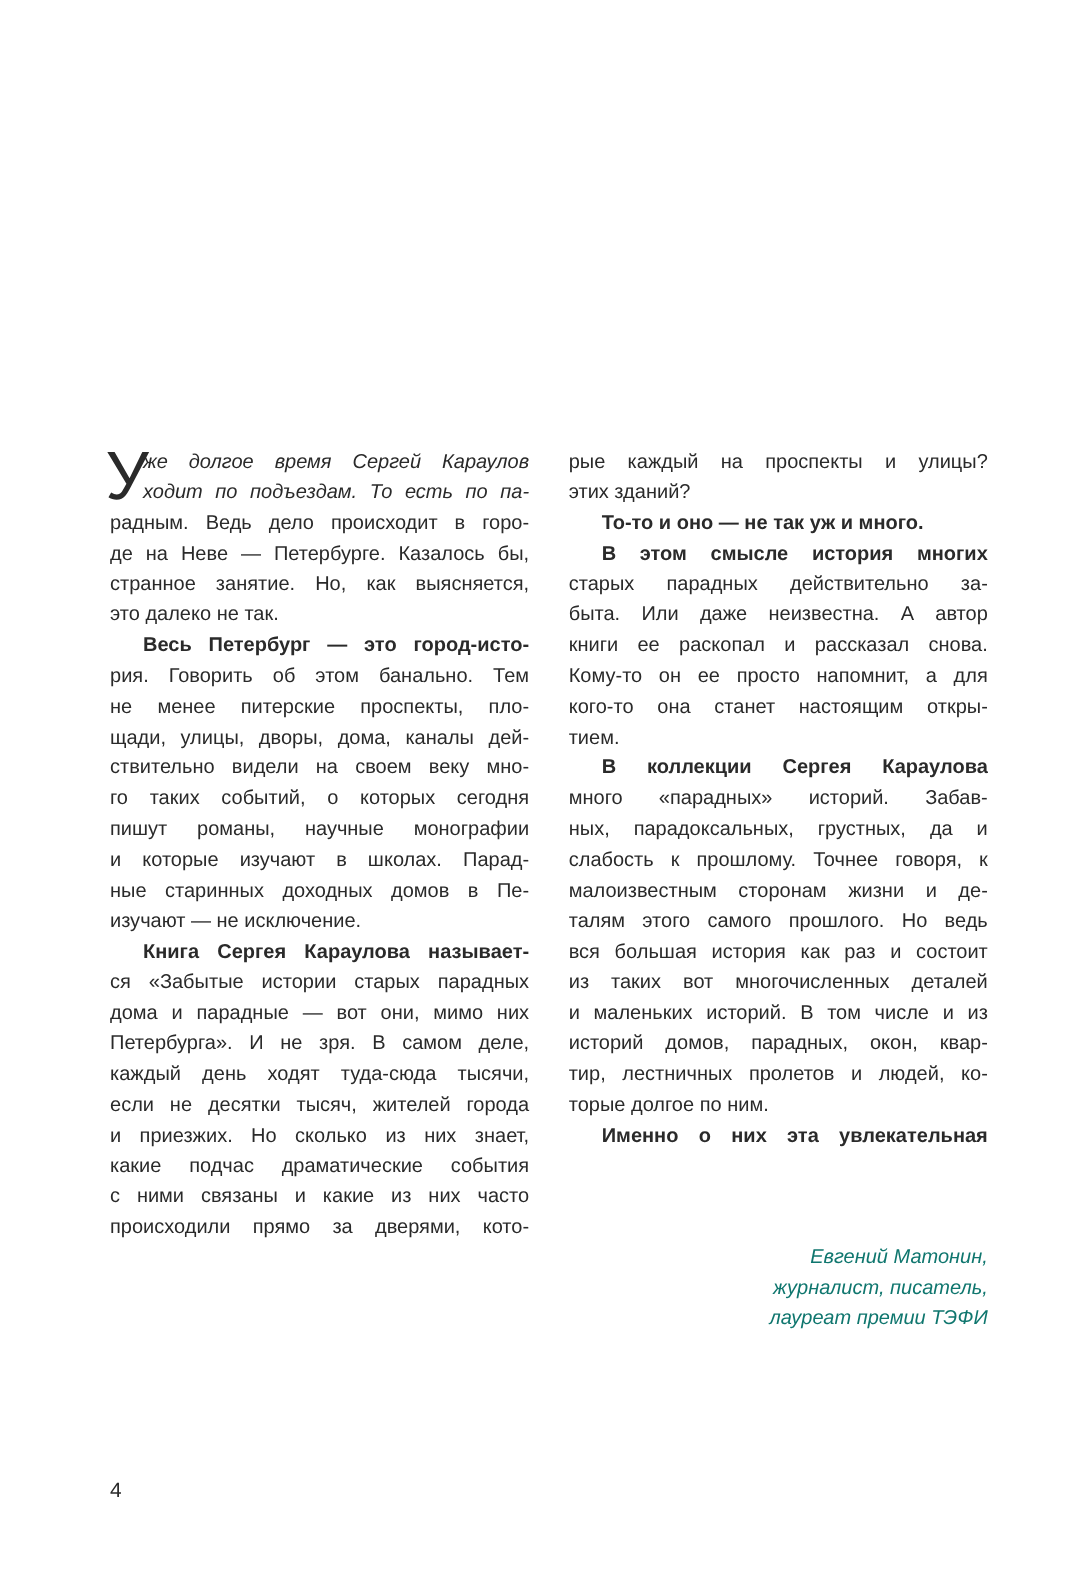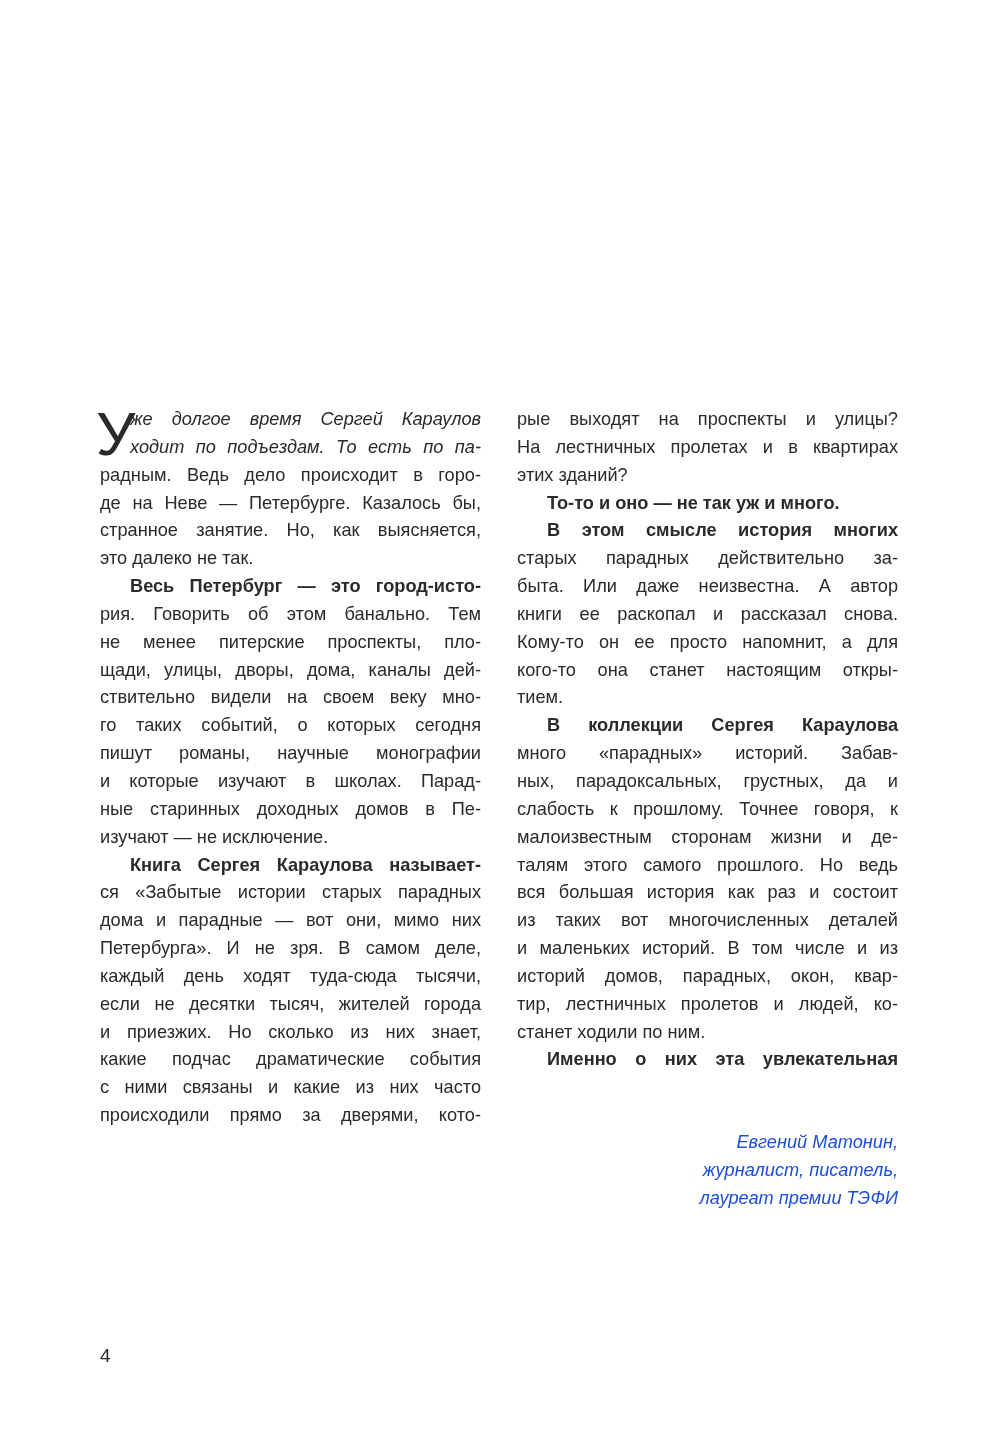--- a/index.html
+++ b/index.html
@@ -36,21 +36,21 @@
     .signature {
       position: absolute;
       left: 517px;
       top: 1129px;
       width: 381px;
       text-align: right;
       font-family: "Liberation Sans", sans-serif;
       font-style: italic;
       font-size: 18.2px;
       line-height: 27.85px;
-      color: #1d4ed8;
+      color: #0f766e;
     }
     .signature span { display: block; }
     .page-number {
       position: absolute;
       left: 100px;
       top: 1345px;
       font-family: "Liberation Sans", sans-serif;
       font-size: 19px;
       color: #2a2a2a;
     }
@@ -91,22 +91,21 @@
       <span class="line">если не десятки тысяч, жителей города</span>
       <span class="line">и приезжих. Но сколько из них знает,</span>
       <span class="line">какие подчас драматические события</span>
       <span class="line">с ними связаны и какие из них часто</span>
       <span class="line">происходили прямо за дверями, кото-</span>
     </div>
   </div>
 
   <div class="col col-right">
     <div>
-      <span class="line">рые выходят на проспекты и улицы?</span>
-      <span class="line">На лестничных пролетах и в квартирах</span>
+      <span class="line">рые каждый на проспекты и улицы?</span>
       <span class="line last">этих зданий?</span>
     </div>
     <div>
       <span class="line indent last">То-то и оно — не так уж и много.</span>
     </div>
     <div>
       <span class="line indent">В этом смысле история многих</span>
       <span class="line">старых парадных действительно за-</span>
       <span class="line">быта. Или даже неизвестна. А автор</span>
       <span class="line">книги ее раскопал и рассказал снова.</span>
@@ -119,21 +118,21 @@
       <span class="line">много «парадных» историй. Забав-</span>
       <span class="line">ных, парадоксальных, грустных, да и</span>
       <span class="line">слабость к прошлому. Точнее говоря, к</span>
       <span class="line">малоизвестным сторонам жизни и де-</span>
       <span class="line">талям этого самого прошлого. Но ведь</span>
       <span class="line">вся большая история как раз и состоит</span>
       <span class="line">из таких вот многочисленных деталей</span>
       <span class="line">и маленьких историй. В том числе и из</span>
       <span class="line">историй домов, парадных, окон, квар-</span>
       <span class="line">тир, лестничных пролетов и людей, ко-</span>
-      <span class="line last">станет ходили по ним.</span>
+      <span class="line last">торые долгое по ним.</span>
     </div>
     <div>
       <span class="line indent">Именно о них эта увлекательная</span>
     </div>
   </div>
 
   <div class="signature">
     <span>Евгений Матонин,</span>
     <span>журналист, писатель,</span>
     <span>лауреат премии ТЭФИ</span>

